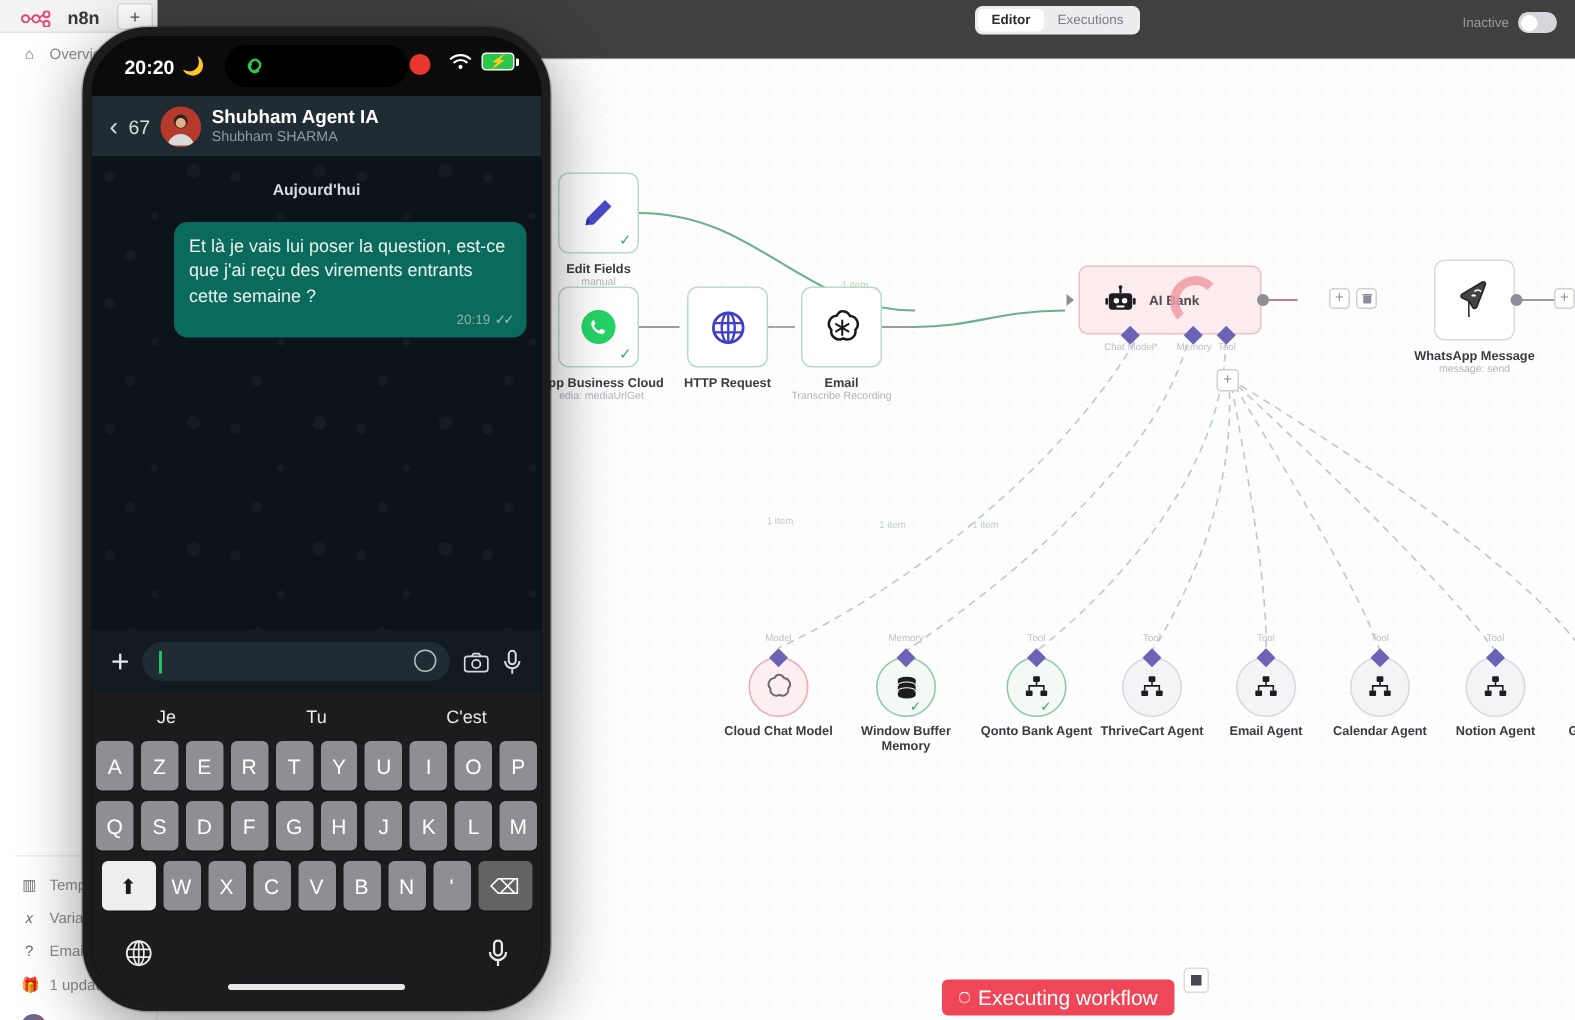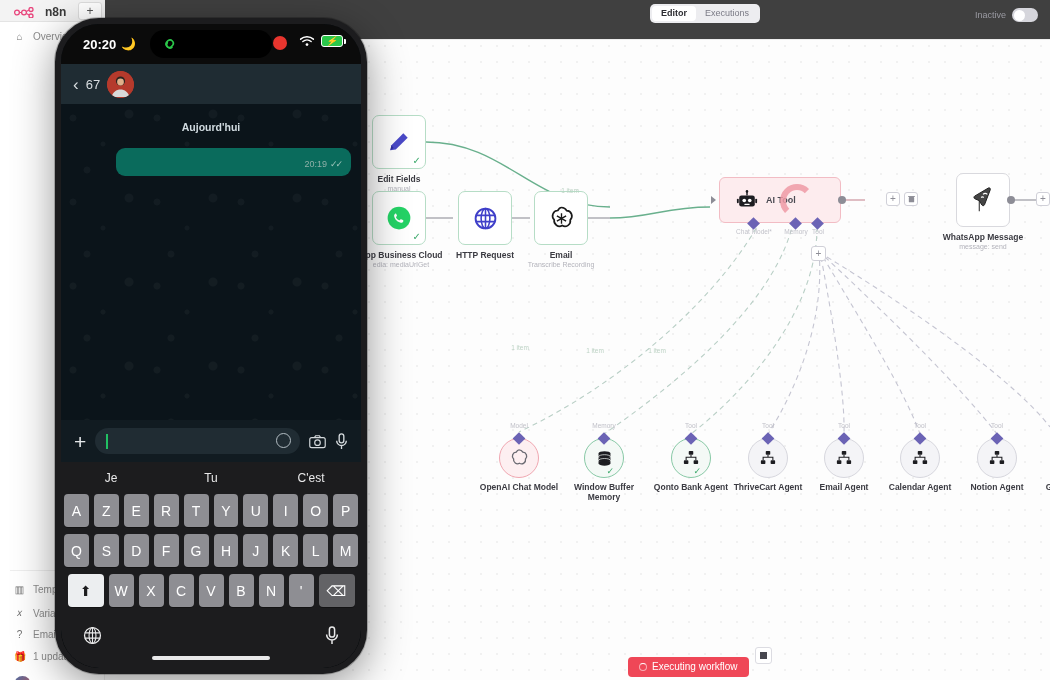--- a/index.html
+++ b/index.html
@@ -219,21 +219,21 @@
     width: 18px; height: 16px; border: 1px solid #e2e2e6; border-radius: 3px;
     background: #fff; display: flex; align-items: center; justify-content: center;
     font-size: 9px; color: #8a8a92;
   }
   .runbar {
     position: absolute; left: 523px; bottom: 3px;
     display: flex; align-items: center; gap: 6px;
   }
   .run-btn {
     background: #ef4757; color: #fff; border-radius: 4px;
-    font-size: 10px; padding: 5px 11px;
+    font-size: 14px; padding: 5px 11px;
     display: flex; align-items: center; gap: 5px; line-height: 1; margin-top: 24px;
   }
   .run-spin {
     width: 8px; height: 8px; border-radius: 50%;
     border: 1.5px solid rgba(255,255,255,.55);
     border-top-color: #fff;
   }
   .stop-btn {
     width: 17px; height: 17px; border: 1px solid #dcdce2; border-radius: 3px;
     background: #fff; display: flex; align-items: center; justify-content: center;
@@ -562,21 +562,21 @@
       <svg width="22" height="22" viewBox="0 0 24 24" style="flex:none">
         <rect x="3.5" y="7" width="17" height="12" rx="2.5" fill="#1d1d21"></rect>
         <circle cx="9" cy="12.5" r="2" fill="#fff"></circle>
         <circle cx="15" cy="12.5" r="2" fill="#fff"></circle>
         <rect x="9" y="16" width="6" height="1.4" rx=".7" fill="#fff"></rect>
         <rect x="11.2" y="3" width="1.6" height="4" fill="#1d1d21"></rect>
         <circle cx="12" cy="2.6" r="1.4" fill="#1d1d21"></circle>
         <rect x="1" y="10.5" width="2" height="5" rx="1" fill="#1d1d21"></rect>
         <rect x="21" y="10.5" width="2" height="5" rx="1" fill="#1d1d21"></rect>
       </svg>
-      <span class="agent-text">AI Tool</span>
+      <span class="agent-text">AI Bank</span>
       <div class="spinner-ring"></div>
     </div>
     <div class="arrow-in" style="left:606px; top:174px;"></div>
     <div class="io-dot" style="left:733px; top:174px;"></div>
 
     <div class="aport" style="left:644px; top:197px;"></div>
     <div class="aport-label" style="left:649px; top:206px;">Chat Model*</div>
     <div class="aport" style="left:686px; top:197px;"></div>
     <div class="aport-label" style="left:691px; top:206px;">Memory</div>
     <div class="aport" style="left:708px; top:197px;"></div>
@@ -604,21 +604,21 @@
     <div class="io-dot" style="left:902px; top:174px;"></div>
     <div class="plus-btn" style="left:931px; top:170px;">+</div>
 
     <div class="rport-label" style="left:414px; top:400px;">Model</div>
     <div class="rnode pink" style="left:394px; top:416px;">
       <div class="rdiamond"></div>
       <svg width="20" height="20" viewBox="0 0 24 24">
         <path d="M12 2.2c2 0 3.7 1.1 4.6 2.8 1.9.1 3.6 1.3 4.3 3.1.7 1.8.2 3.8-1.1 5.1.3 1.9-.4 3.8-2 4.9-1.6 1.1-3.6 1.1-5.2.2-1.6.9-3.6.8-5.1-.3-1.6-1.1-2.3-3-2-4.9C4.2 11.8 3.7 9.8 4.4 8c.7-1.8 2.4-3 4.3-3.1C9.6 3.2 10.9 2.2 12 2.2z" fill="none" stroke="#6a6a72" stroke-width="1.6"></path>
       </svg>
     </div>
-    <div class="node-label" style="left:414px; top:460px;">OpenAI Chat Model</div>
+    <div class="node-label" style="left:414px; top:460px;">Cloud Chat Model</div>
 
     <div class="rport-label" style="left:499px; top:400px;">Memory</div>
     <div class="rnode green" style="left:479px; top:416px;">
       <div class="rdiamond"></div>
       <svg width="19" height="19" viewBox="0 0 24 24">
         <ellipse cx="12" cy="5.5" rx="7.5" ry="2.8" fill="#1d1d21"></ellipse>
         <rect x="4.5" y="5.5" width="15" height="4" fill="#1d1d21"></rect>
         <ellipse cx="12" cy="9.8" rx="7.5" ry="2.6" fill="#1d1d21" stroke="#f4f9f6" stroke-width=".9"></ellipse>
         <rect x="4.5" y="10.5" width="15" height="4" fill="#1d1d21"></rect>
         <ellipse cx="12" cy="14.6" rx="7.5" ry="2.6" fill="#1d1d21" stroke="#f4f9f6" stroke-width=".9"></ellipse>
@@ -758,26 +758,31 @@
       <span class="ch-back">‹</span>
       <span class="ch-count">67</span>
       <span class="ch-avatar">
         <svg width="27" height="27" viewBox="0 0 27 27">
           <circle cx="13.5" cy="13.5" r="13.5" fill="#b53a2c"></circle>
           <circle cx="13.5" cy="10" r="4.6" fill="#2c2420"></circle>
           <circle cx="13.5" cy="11" r="3.4" fill="#e0b08a"></circle>
           <path d="M4.5 26c1.2-5 5-7.6 9-7.6s7.8 2.6 9 7.6z" fill="#d9d9d9"></path>
         </svg>
       </span>
+      <span class="ch-names">
+        <span class="ch-title">Shubham Agent IA</span>
+        <span class="ch-sub">Shubham SHARMA</span>
+      </span>
     </div>
 
     <div class="chat-body">
       <div class="chat-pattern"></div>
       <div class="daychip">Aujourd'hui</div>
       <div class="bubble">
+        <span>Et là je vais lui poser la question, est-ce que j'ai reçu des virements entrants cette semaine ?</span>
         <span class="bubble-meta">
           <span>20:19</span>
           <span class="ticks">✓✓</span>
         </span>
       </div>
     </div>
 
     <div class="inputrow">
       <span class="ir-plus">+</span>
       <div class="ir-field" placeholder="">

